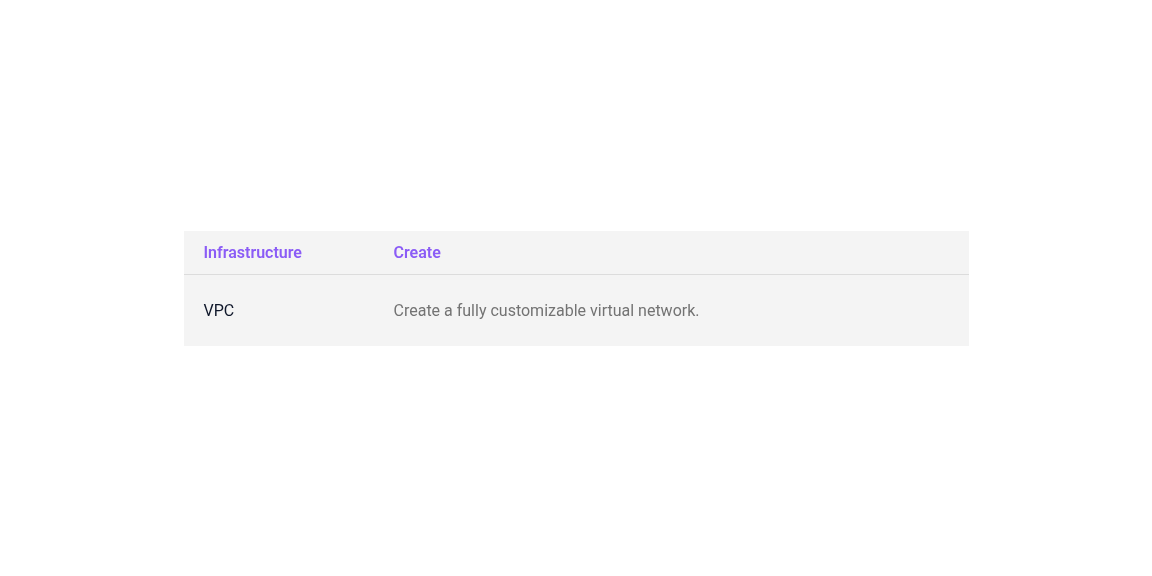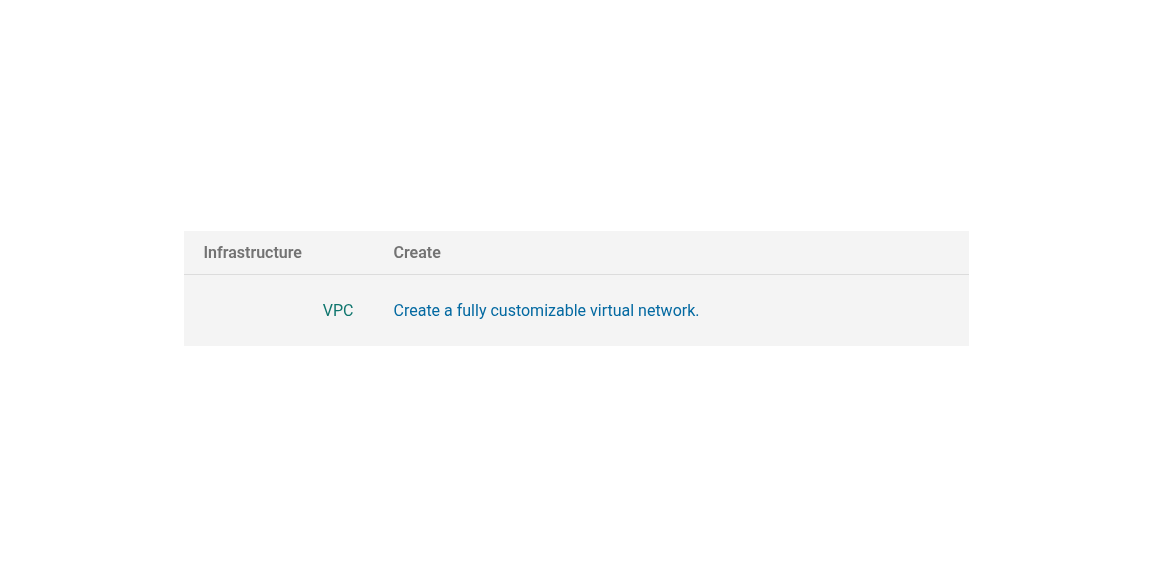--- a/index.html
+++ b/index.html
@@ -24,41 +24,40 @@
       width: 100%;
       border-collapse: collapse;
     }
     thead tr {
       border-bottom: 1px solid #dcdcdc;
     }
     th {
       text-align: left;
       font-weight: 600;
       font-size: 16px;
-      color: #737373;
+      color: #8b5cf6;
       padding: 12px 20px;
     }
     th:first-child {
       width: 190px;
     }
     tbody tr {
       border-bottom: 1px solid #dcdcdc;
     }
     tbody tr:last-child {
       border-bottom: none;
     }
     td {
       padding: 26px 20px;
       font-size: 16px;
-      color: #0369a1;
+      color: #737373;
       vertical-align: top;
     }
     td:first-child {
-      color: #0f766e;
-      text-align: right;
+      color: #0f172a;
     }
   </style>
 </head>
 <body>
 
 <div class="table-container">
   <table>
     <thead>
       <tr>
         <th>Infrastructure</th>

